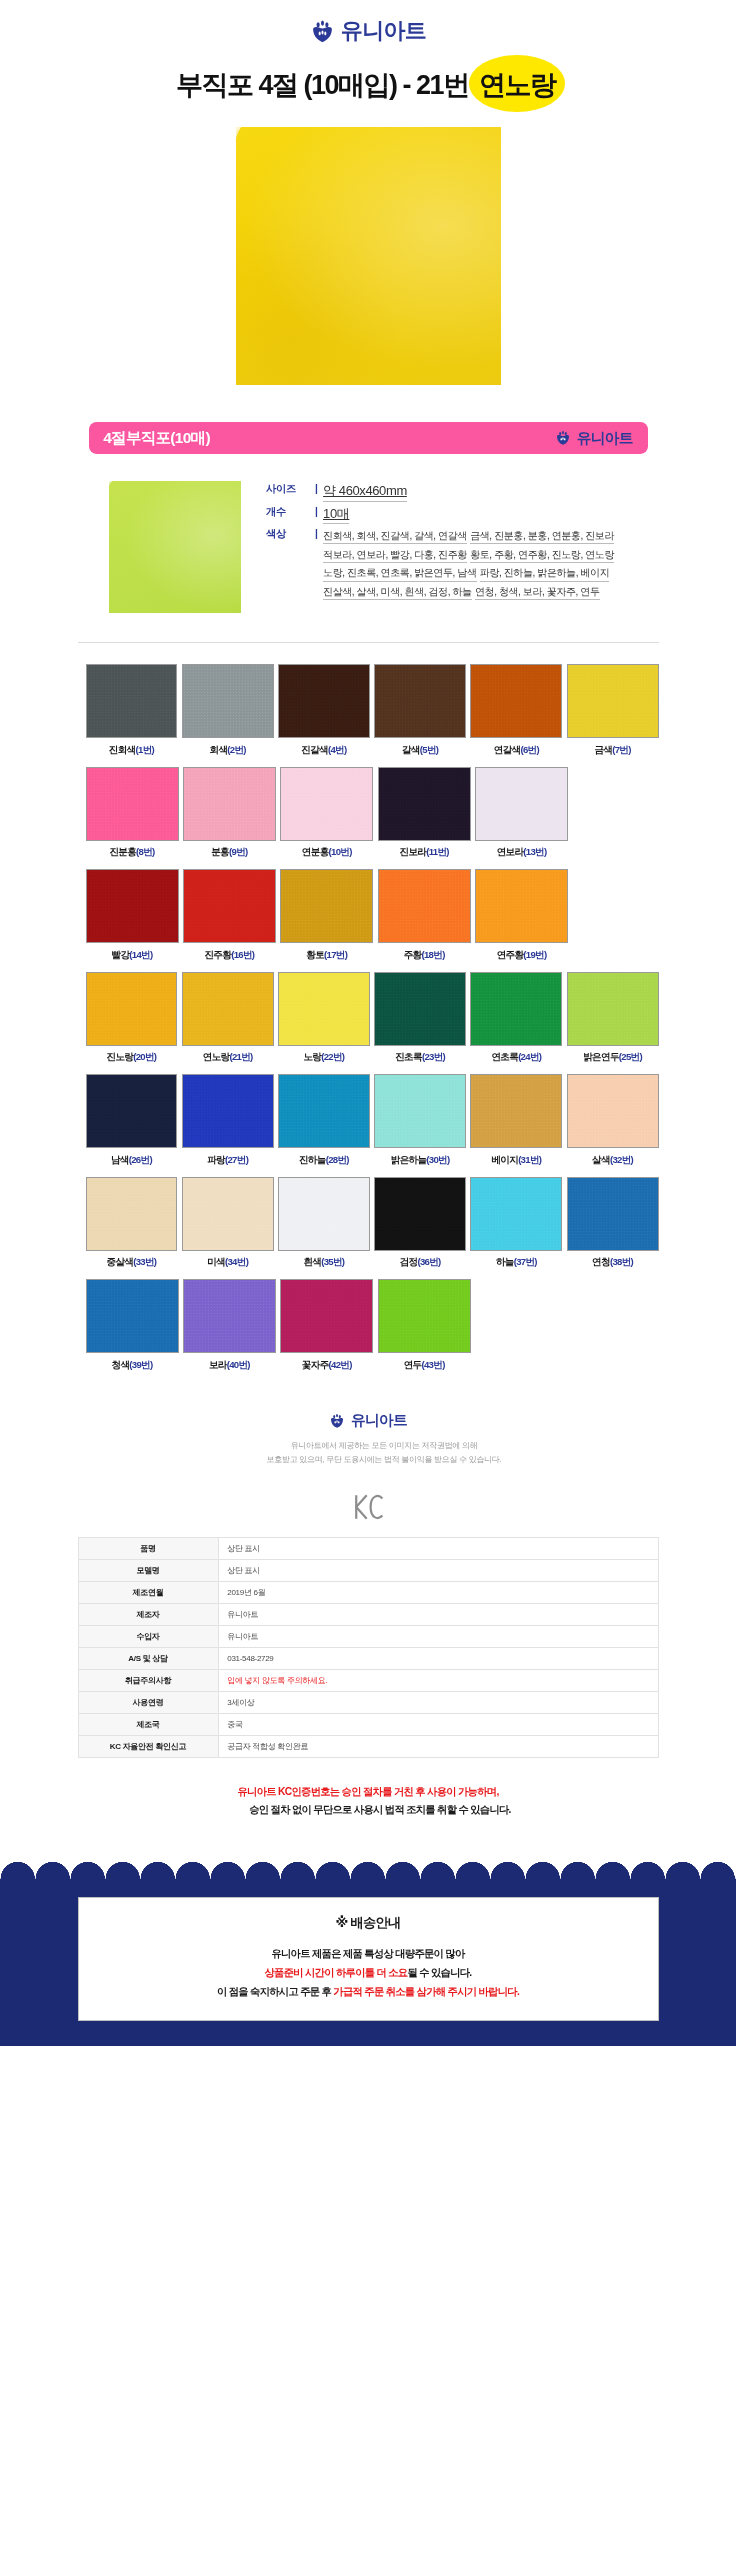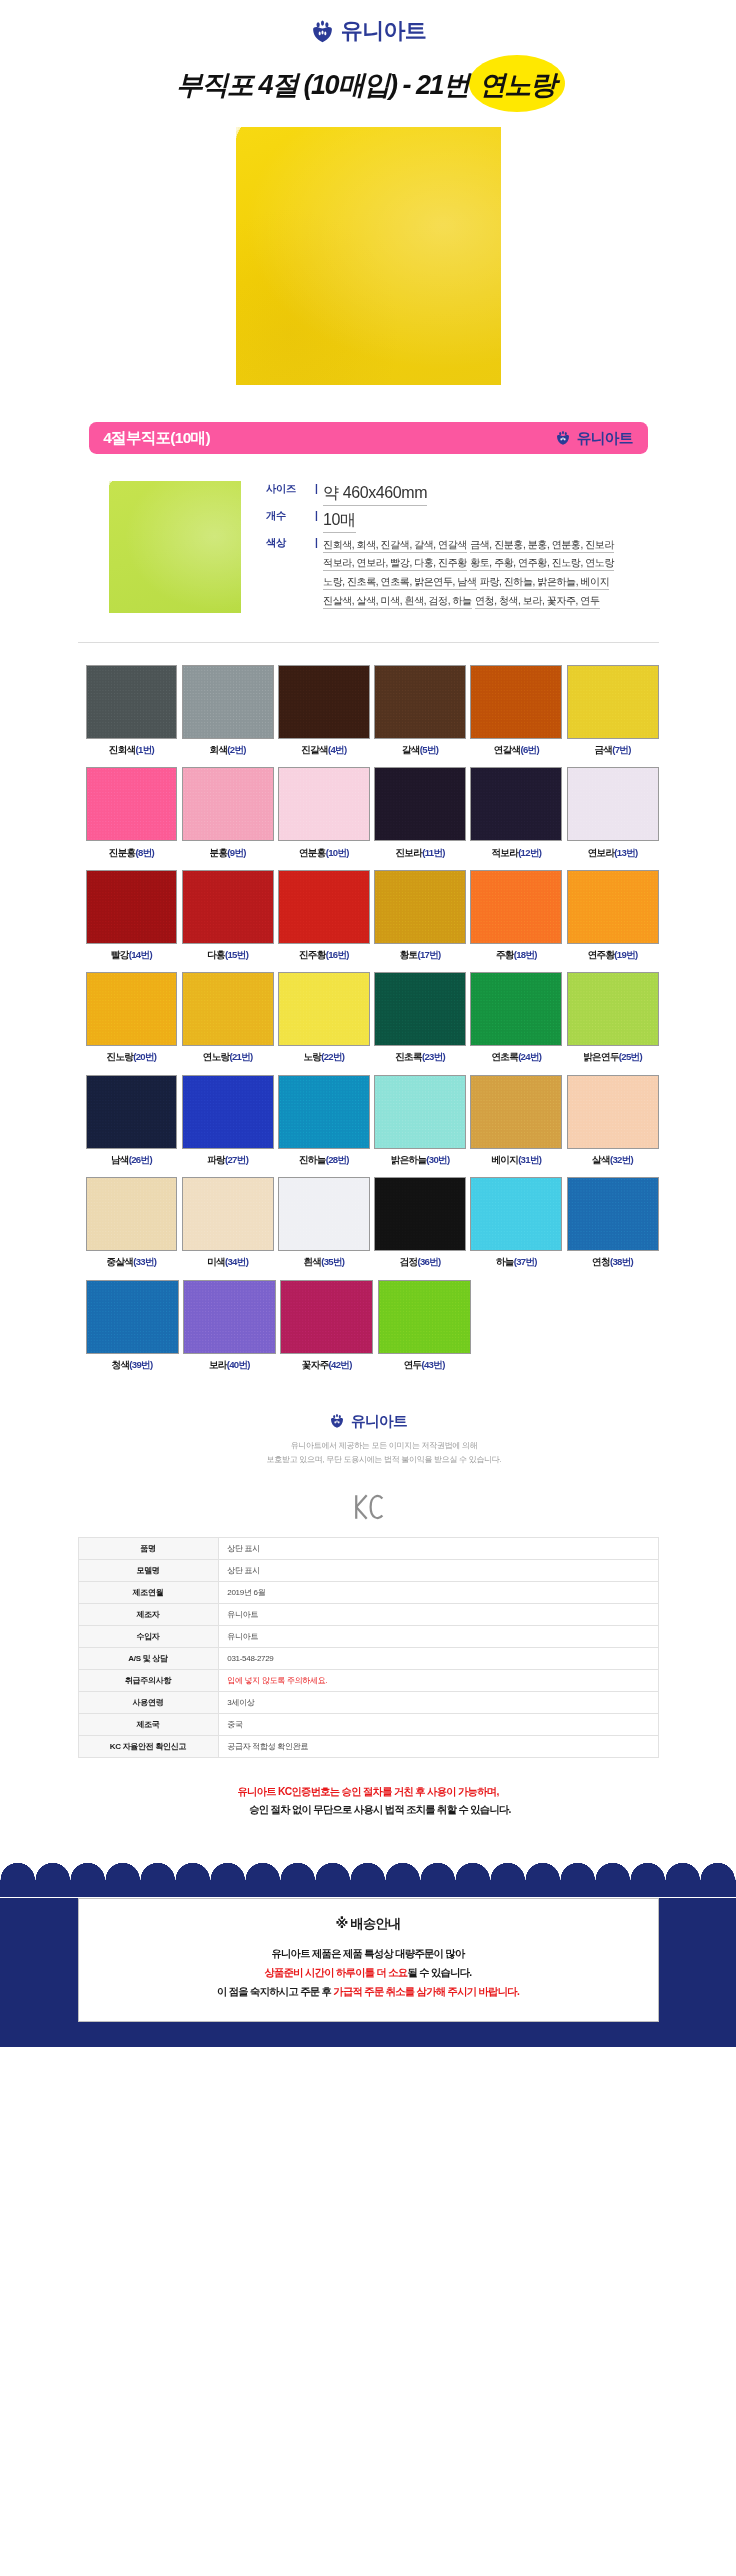--- a/index.html
+++ b/index.html
@@ -26,21 +26,20 @@
     height: 68px;
   }
   .title-text {
     position: relative;
     z-index: 2;
     font-size: 27px;
     font-weight: 900;
     color: #111;
     letter-spacing: -1.5px;
     white-space: nowrap;
-    font-style: italic;
   }
   .hl-wrap { position: relative; display: inline-block; padding: 0 4.4px; }
   .hl-ellipse {
     position: absolute;
     left: -5.2px; top: -11.8px;
     width: calc(100% + 10.3px); height: 57px;
     background: #ffe800;
     border-radius: 50%;
     z-index: -1;
   }
@@ -89,22 +88,22 @@
       linear-gradient(160deg, #c6e34e 0%, #bfe04a 48%, #b9dc45 100%);
   }
   .spec-list { padding-top: 1.5px; }
   .spec-row { display: flex; align-items: flex-start; margin-bottom: 2.9px; line-height: 1.42; }
   .spec-key {
     width: 46px; flex: none; text-align: left;
     color: #2b3a96; font-weight: 800; font-size: 10.3px; letter-spacing: -0.4px;
   }
   .spec-sep { color: #2b3a96; font-weight: 800; font-size: 10.3px; padding: 0 5.2px 0 2.9px; }
   .spec-val {
-    color: #333; font-size: 16px; letter-spacing: -0.4px;
-    border-bottom: 0.7px solid #bbb; display: inline-block;
+    color: #333; font-size: 13px; letter-spacing: -0.4px;
+    border-bottom: 0.7px solid #bbb; display: inline-block; text-decoration: underline;
   }
   .spec-val-lines { }
   .spec-val-lines div {
     color: #333; font-size: 10px; letter-spacing: -0.4px;
     border-bottom: 0.7px solid #bbb; display: inline-block; margin-bottom: 1.5px;
   }
 
   
   .hr-soft { width: 581px; height: 0.7px; background: #dcdcdc; margin: 29px auto 0; }
 
@@ -330,36 +329,28 @@
         </div>
         <div class="sw-cell">
           <div class="sw-chip" style="background: rgb(248, 210, 224);"></div>
           <div class="sw-label"><span>연분홍</span><span class="sw-num">(10번)</span></div>
         </div>
         <div class="sw-cell">
           <div class="sw-chip" style="background: rgb(31, 23, 41);"></div>
           <div class="sw-label"><span>진보라</span><span class="sw-num">(11번)</span></div>
         </div>
         <div class="sw-cell">
-          <div class="sw-chip" style="background: rgb(32, 26, 49);"></div>
-          <div class="sw-label"><span>적보라</span><span class="sw-num">(12번)</span></div>
-        </div>
-        <div class="sw-cell">
           <div class="sw-chip" style="background: rgb(236, 228, 239);"></div>
           <div class="sw-label"><span>연보라</span><span class="sw-num">(13번)</span></div>
         </div>
       </div>
       <div class="sw-row">
         <div class="sw-cell">
           <div class="sw-chip" style="background: rgb(158, 17, 19);"></div>
           <div class="sw-label"><span>빨강</span><span class="sw-num">(14번)</span></div>
-        </div>
-        <div class="sw-cell">
-          <div class="sw-chip" style="background: rgb(183, 26, 28);"></div>
-          <div class="sw-label"><span>다홍</span><span class="sw-num">(15번)</span></div>
         </div>
         <div class="sw-cell">
           <div class="sw-chip" style="background: rgb(207, 32, 25);"></div>
           <div class="sw-label"><span>진주황</span><span class="sw-num">(16번)</span></div>
         </div>
         <div class="sw-cell">
           <div class="sw-chip" style="background: rgb(207, 154, 22);"></div>
           <div class="sw-label"><span>황토</span><span class="sw-num">(17번)</span></div>
         </div>
         <div class="sw-cell">

